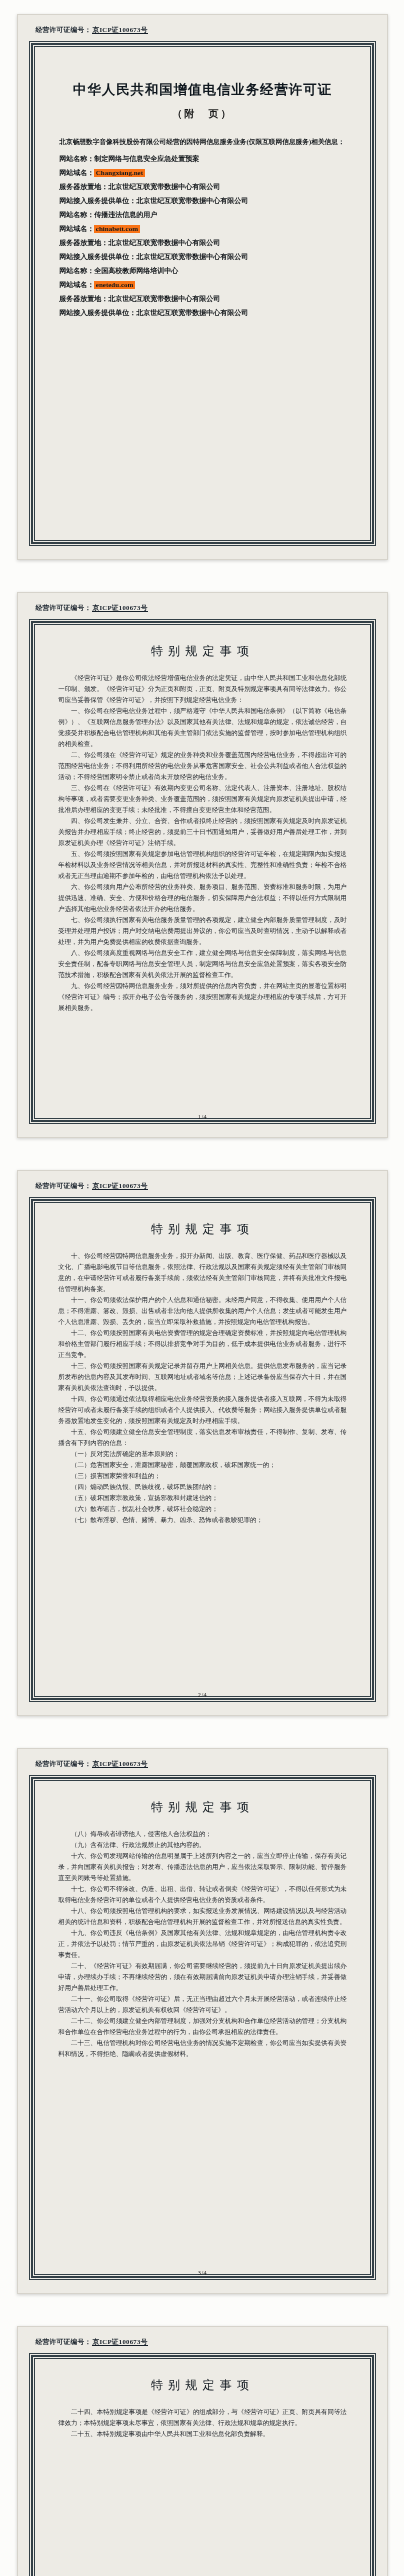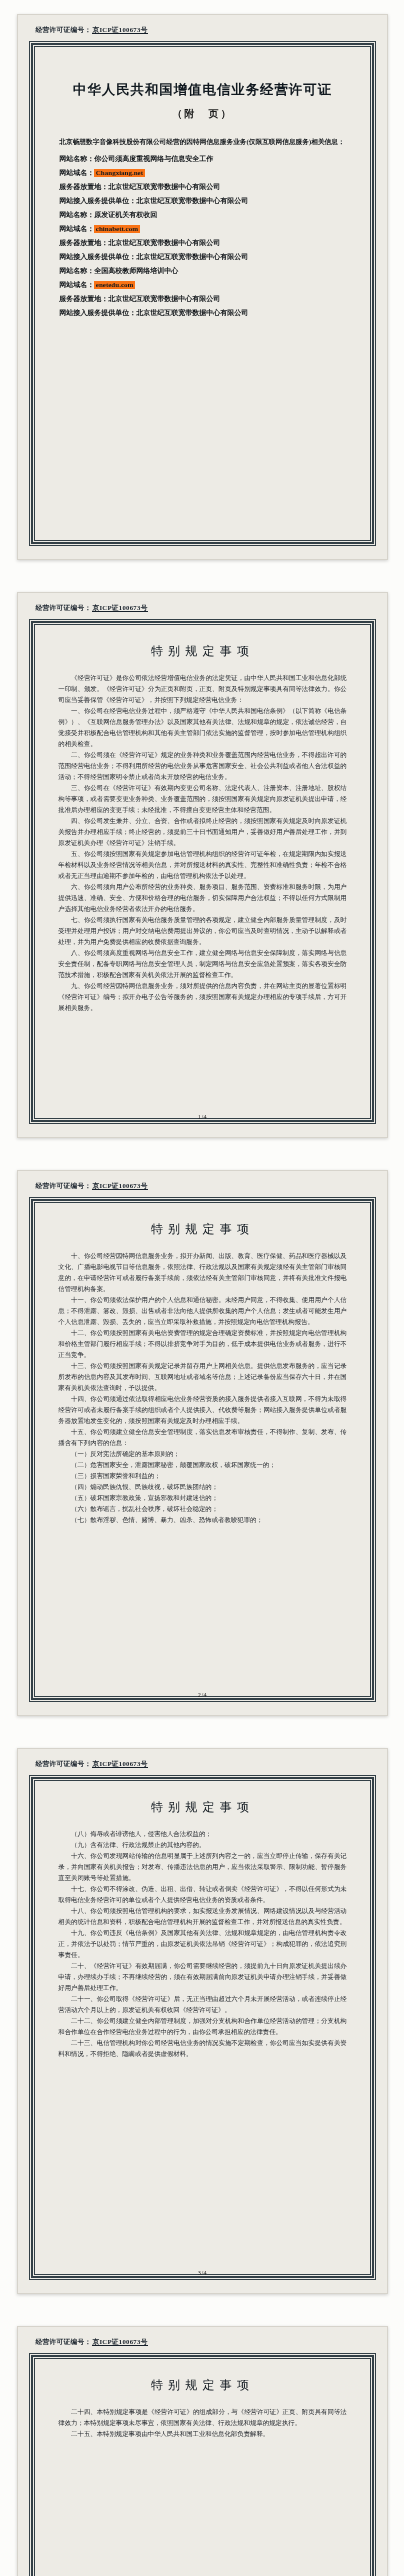--- a/index.html
+++ b/index.html
@@ -109,29 +109,29 @@
     </div>
     <div class="frame">
       <div class="frame-mid">
         <div class="frame-in">
           <div class="cover-body">
             <h1 class="cover-title">中华人民共和国增值电信业务经营许可证</h1>
             <div class="cover-subtitle">（附　页）</div>
             <p class="cover-intro">北京畅想数字音像科技股份有限公司经营的因特网信息服务业务(仅限互联网信息服务)相关信息：</p>
             <div class="entries">
 
-                <div class="entry-row"><span class="entry-label">网站名称：</span><span class="entry-value">你公司须高度重视网络与信息安全工作</span></div>
+                <div class="entry-row"><span class="entry-label">网站名称：</span><span class="entry-value">制定网络与信息安全应急处置预案</span></div>
 
                 <div class="entry-row"><span class="entry-label">网站域名：</span><span class="entry-value highlight">Changxiang.net</span></div>
 
                 <div class="entry-row"><span class="entry-label">服务器放置地：</span><span class="entry-value">北京世纪互联宽带数据中心有限公司</span></div>
 
                 <div class="entry-row"><span class="entry-label">网站接入服务提供单位：</span><span class="entry-value">北京世纪互联宽带数据中心有限公司</span></div>
 
-                <div class="entry-row"><span class="entry-label">网站名称：</span><span class="entry-value">原发证机关有权收回</span></div>
+                <div class="entry-row"><span class="entry-label">网站名称：</span><span class="entry-value">传播违法信息的用户</span></div>
 
                 <div class="entry-row"><span class="entry-label">网站域名：</span><span class="entry-value highlight">chinabett.com</span></div>
 
                 <div class="entry-row"><span class="entry-label">服务器放置地：</span><span class="entry-value">北京世纪互联宽带数据中心有限公司</span></div>
 
                 <div class="entry-row"><span class="entry-label">网站接入服务提供单位：</span><span class="entry-value">北京世纪互联宽带数据中心有限公司</span></div>
 
                 <div class="entry-row"><span class="entry-label">网站名称：</span><span class="entry-value">全国高校教师网络培训中心</span></div>
 
                 <div class="entry-row"><span class="entry-label">网站域名：</span><span class="entry-value highlight">enetedu.com</span></div>

